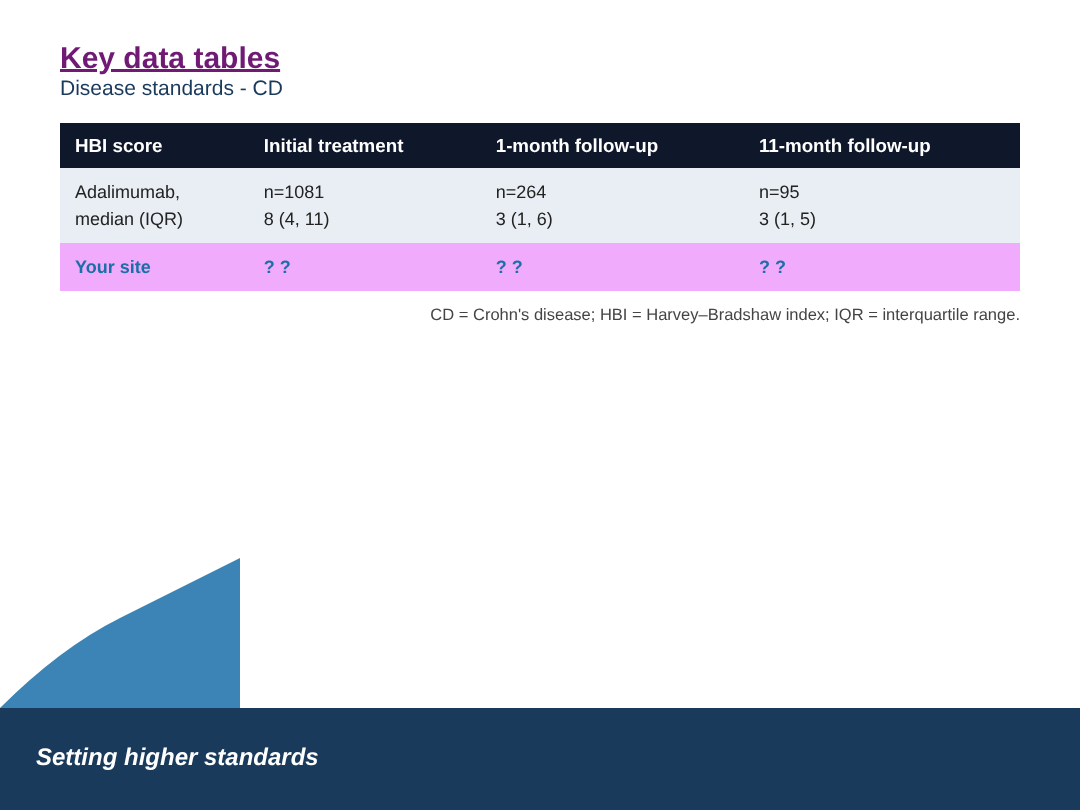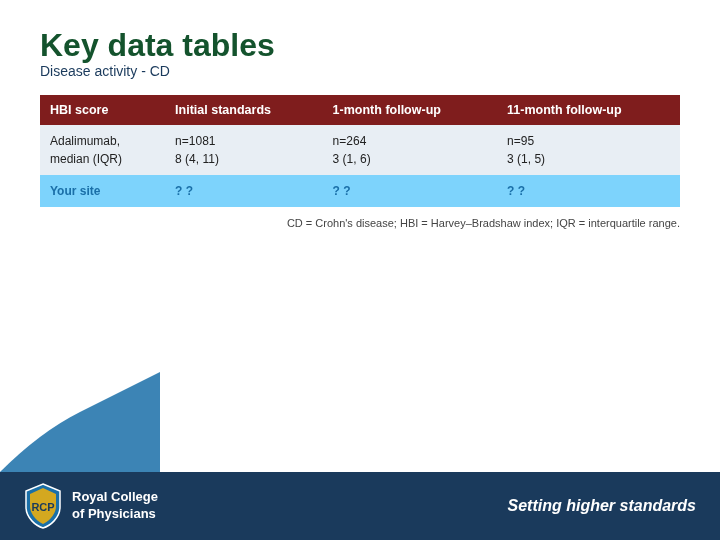--- a/index.html
+++ b/index.html
@@ -31,62 +31,63 @@
       z-index: 1;
     }
 
     .main-content {
       position: relative;
       z-index: 2;
       padding: 28px 40px 0 40px;
     }
 
     .page-title {
-      font-size: 32px;
-      font-weight: bold;
-      color: #14532d;
+      font-size: 20px;
+      font-weight: bold;
+      color: #701a75;
       line-height: 1.1;
+      text-decoration: underline;
     }
 
     .page-subtitle {
       font-size: 14px;
       color: #1a3a5c;
       margin-bottom: 16px;
       font-weight: normal;
     }
 
     
     .data-table {
       width: 100%;
       border-collapse: collapse;
       font-size: 12px;
     }
 
     .data-table thead tr {
-      background: #7f1d1d;
+      background: #0f172a;
       color: #ffffff;
     }
 
     .data-table thead th {
       padding: 8px 10px;
       text-align: left;
       font-weight: bold;
       font-size: 12.5px;
     }
 
     .data-table tbody tr:nth-child(odd) {
       background: #e8eef4;
     }
 
     .data-table tbody tr:nth-child(even) {
       background: #f4f8fb;
     }
 
     .data-table tbody tr.your-site-row {
-      background: #7dd3fc;
+      background: #f0abfc;
     }
 
     .data-table tbody td {
       padding: 7px 10px;
       color: #222222;
       vertical-align: top;
       font-size: 12px;
       line-height: 1.5;
       margin-top: 32px;
     }
@@ -157,44 +158,32 @@
 
 <div class="page-wrapper">
 
   <svg class="blue-curve-svg" viewBox="0 0 160 100" xmlns="http://www.w3.org/2000/svg">
     <path d="M0,100 Q40,60 80,40 Q120,20 160,0 L160,100 Z" fill="#1a6fa8" opacity="0.85"></path>
   </svg>
 
   <div class="bottom-band"></div>
 
   <div class="bottom-band-content">
-    <div class="rcp-logo">
-
-      <svg class="rcp-shield" viewBox="0 0 38 46" xmlns="http://www.w3.org/2000/svg">
-        <path d="M19,1 L36,8 L36,24 C36,35 26,43 19,45 C12,43 2,35 2,24 L2,8 Z" fill="#1a6fa8" stroke="#ffffff" stroke-width="1.5"></path>
-        <path d="M19,5 L32,11 L32,23 C32,32 24,39 19,41 C14,39 6,32 6,23 L6,11 Z" fill="#d4a820"></path>
-        <text x="19" y="28" text-anchor="middle" fill="#1a3a5c" font-size="11" font-weight="bold">RCP</text>
-      </svg>
-      <div class="rcp-text">
-        <div>Royal College</div>
-        <div>of Physicians</div>
-      </div>
-    </div>
     <div class="tagline">Setting higher standards</div>
   </div>
 
   <div class="main-content">
     <h1 class="page-title">Key data tables</h1>
-    <h2 class="page-subtitle">Disease activity - CD</h2>
+    <h2 class="page-subtitle">Disease standards - CD</h2>
 
     <table class="data-table">
       <thead>
         <tr>
           <th>HBI score</th>
-          <th>Initial standards</th>
+          <th>Initial treatment</th>
           <th>1-month follow-up</th>
           <th>11-month follow-up</th>
         </tr>
       </thead>
       <tbody id="table-body">
       <tr>
             <td>Adalimumab,<br>median (IQR)</td>
             <td>n=1081<br>8 (4, 11)</td>
             <td>n=264<br>3 (1, 6)</td>
             <td>n=95<br>3 (1, 5)</td>

